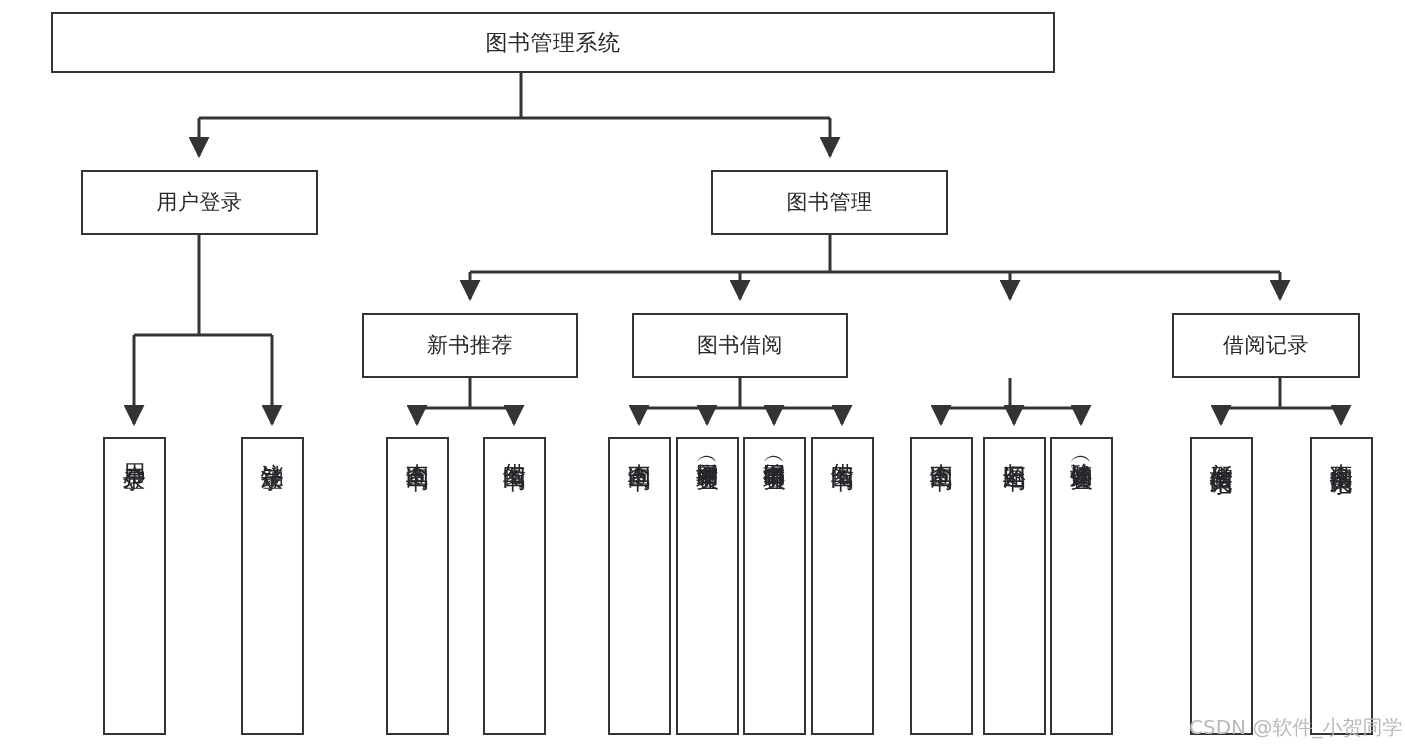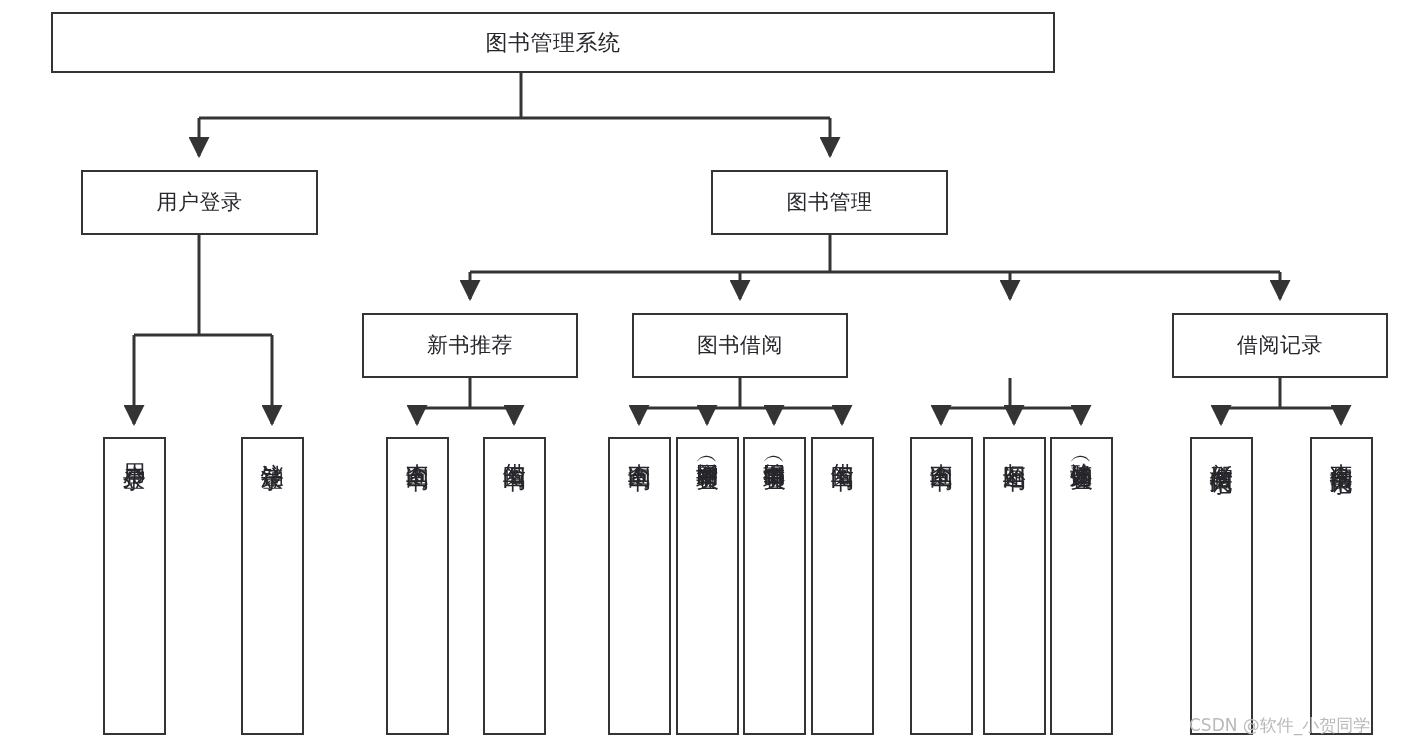--- a/index.html
+++ b/index.html
@@ -62,21 +62,21 @@
     max-height: 285px;
   }
   .node.vert.tall .label {
     font-size: 22px;
     letter-spacing: 1px;
   }
   .watermark {
     position: absolute;
     left: 1189px;
     top: 714px;
-    font-size: 17px;
+    font-size: 20px;
     color: #b9b9bc;
     white-space: nowrap;
     z-index: 3;
     font-family: "DejaVu Sans", "Liberation Sans", sans-serif;
   }
 </style>
 </head>
 <body>
 
 <div id="canvas">
@@ -147,21 +147,21 @@
   <div class="node horiz" style="left:362px; top:313px; width:216px; height:65px;">
     <span class="label">新书推荐</span>
   </div>
 
   <div class="node horiz" style="left:711px; top:170px; width:237px; height:65px;">
     <span class="label">图书管理</span>
   </div>
   <div class="node horiz" style="left:632px; top:313px; width:216px; height:65px;">
     <span class="label">图书借阅</span>
   </div>
-  <div class="node horiz" style="left:1172px; top:313px; width:216px; height:65px;">
+  <div class="node horiz" style="left:1172px; top:313px; width:188px; height:65px;">
     <span class="label">借阅记录</span>
   </div>
 
   <div class="node vert" style="left:103px; top:437px; width:63px; height:298px;">
     <span class="label">用户登录</span>
   </div>
   <div class="node vert" style="left:241px; top:437px; width:63px; height:298px;">
     <span class="label">注销登录</span>
   </div>
 

